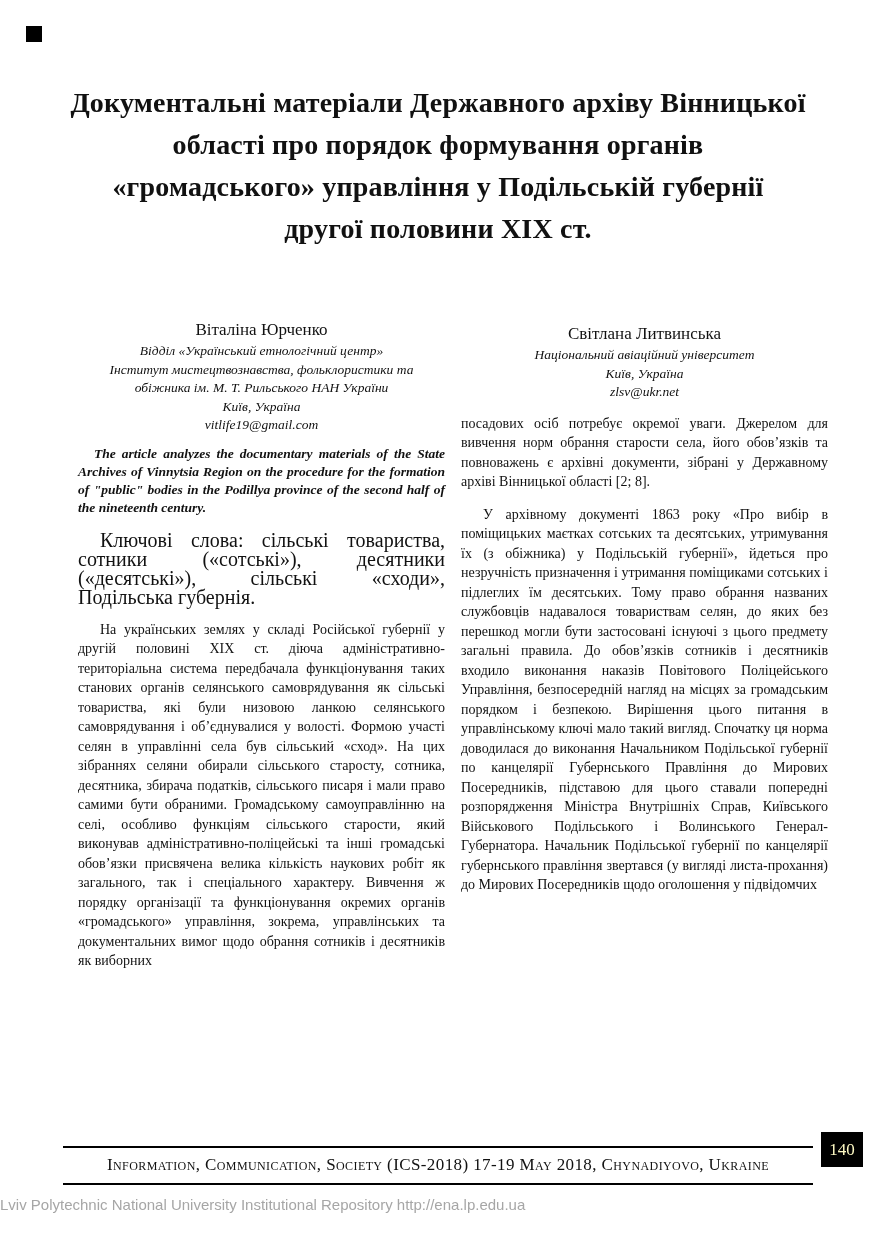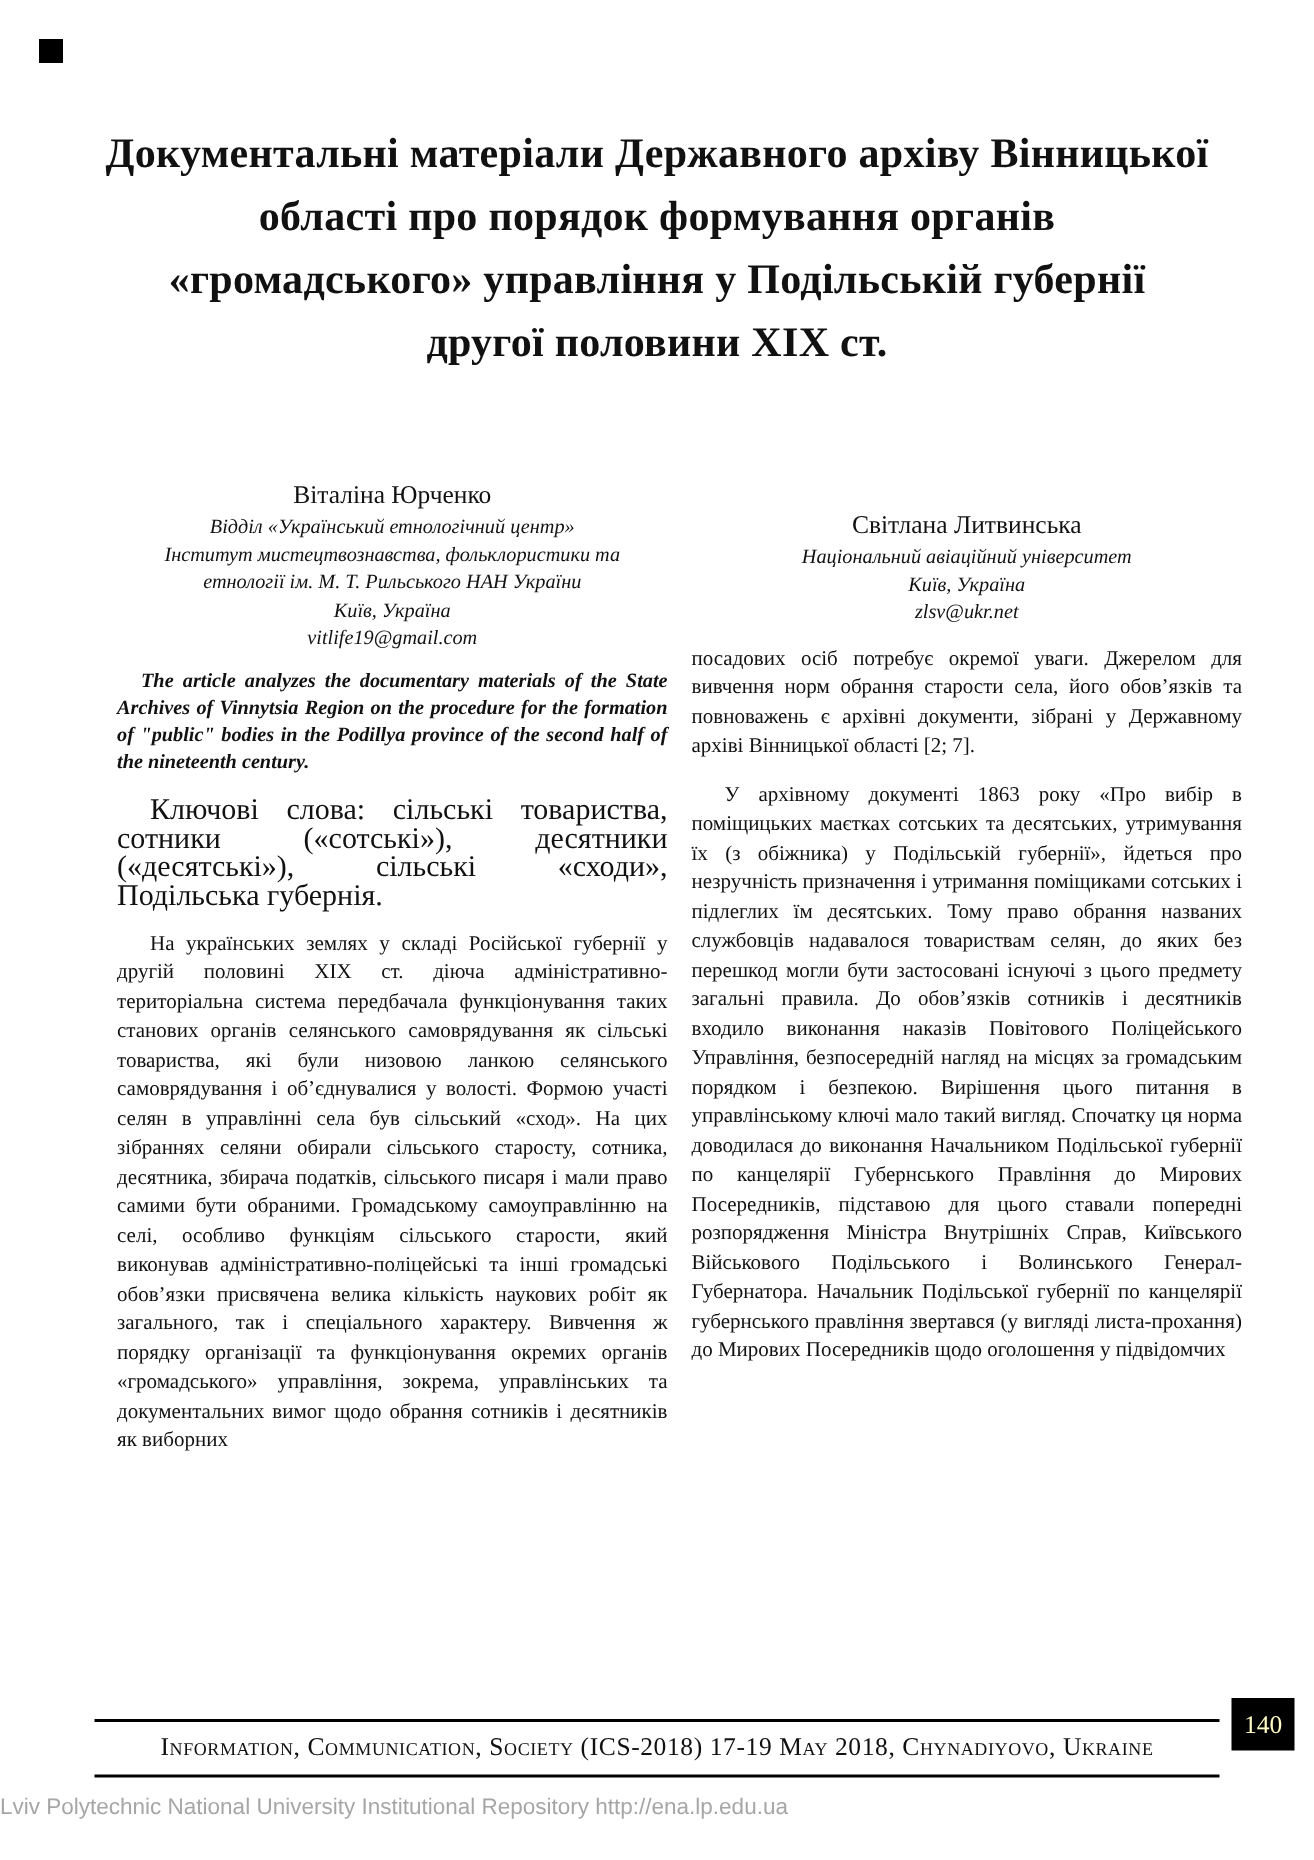--- a/index.html
+++ b/index.html
@@ -26,21 +26,21 @@
     letter-spacing: 0.2px;
   }
 
   .columns {
     position: absolute; top: 318px; left: 78px; width: 750px;
     display: flex; gap: 16px;
   }
   .col { width: 367px; }
 
   .author-block { text-align: center; }
-  .author-block.right-offset { margin-top: 20px; }
+  .author-block.right-offset { margin-top: 4px; }
   .author-name { font-size: 17px; line-height: 24px; }
   .affil { font-style: italic; font-size: 13.5px; line-height: 18.5px; text-align: center; }
 
   .abstract {
     margin: 10px 0 0 0;
     font-weight: bold; font-style: italic;
     font-size: 13.5px; line-height: 18px;
     text-align: justify; text-indent: 16px;
   }
   .keywords {
@@ -91,41 +91,41 @@
 
   <h1 class="title">Документальні матеріали Державного архіву Вінницької області про порядок формування органів «громадського» управління у Подільській губернії другої половини XIX ст.</h1>
 
   <div class="columns">
 
     <div class="col">
       <div class="author-block">
         <div class="author-name">Віталіна Юрченко</div>
         <div class="affil">Відділ «Український етнологічний центр»</div>
         <div class="affil">Інститут мистецтвознавства, фольклористики та</div>
-        <div class="affil">етнології ім. М. Т. Рильського НАН України</div>
+        <div class="affil">обіжника ім. М. Т. Рильського НАН України</div>
         <div class="affil">Київ, Україна</div>
         <div class="affil">vitlife19@gmail.com</div>
       </div>
 
       <p class="abstract">The article analyzes the documentary materials of the State Archives of Vinnytsia Region on the procedure for the formation of "public" bodies in the Podillya province of the second half of the nineteenth century.</p>
 
       <p class="keywords"><span>Ключові слова:</span><span> сільські товариства, сотники («сотські»), десятники («десятські»), сільські «сходи», Подільська губернія.</span></p>
 
       <p class="p-body indent">На українських землях у складі Російської губернії у другій половині XIX ст. діюча адміністративно-територіальна система передбачала функціонування таких станових органів селянського самоврядування як сільські товариства, які були низовою ланкою селянського самоврядування і об’єднувалися у волості. Формою участі селян в управлінні села був сільський «сход». На цих зібраннях селяни обирали сільського старосту, сотника, десятника, збирача податків, сільського писаря і мали право самими бути обраними. Громадському самоуправлінню на селі, особливо функціям сільського старости, який виконував адміністративно-поліцейські та інші громадські обов’язки присвячена велика кількість наукових робіт як загального, так і спеціального характеру. Вивчення ж порядку організації та функціонування окремих органів «громадського» управління, зокрема, управлінських та документальних вимог щодо обрання сотників і десятників як виборних</p>
     </div>
 
     <div class="col">
       <div class="author-block right-offset">
         <div class="author-name">Світлана Литвинська</div>
         <div class="affil">Національний авіаційний університет</div>
         <div class="affil">Київ, Україна</div>
         <div class="affil">zlsv@ukr.net</div>
       </div>
 
-      <p class="p-body cont">посадових осіб потребує окремої уваги. Джерелом для вивчення норм обрання старости села, його обов’язків та повноважень є архівні документи, зібрані у Державному архіві Вінницької області [2; 7].</p>
+      <p class="p-body cont">посадових осіб потребує окремої уваги. Джерелом для вивчення норм обрання старости села, його обов’язків та повноважень є архівні документи, зібрані у Державному архіві Вінницької області [2; 8].</p>
       <p class="p-body indent">У архівному документі 1863 року «Про вибір в поміщицьких маєтках сотських та десятських, утримування їх (з обіжника) у Подільській губернії», йдеться про незручність призначення і утримання поміщиками сотських і підлеглих їм десятських. Тому право обрання названих службовців надавалося товариствам селян, до яких без перешкод могли бути застосовані існуючі з цього предмету загальні правила. До обов’язків сотників і десятників входило виконання наказів Повітового Поліцейського Управління, безпосередній нагляд на місцях за громадським порядком і безпекою. Вирішення цього питання в управлінському ключі мало такий вигляд. Спочатку ця норма доводилася до виконання Начальником Подільської губернії по канцелярії Губернського Правління до Мирових Посередників, підставою для цього ставали попередні розпорядження Міністра Внутрішніх Справ, Київського Військового Подільського і Волинського Генерал-Губернатора. Начальник Подільської губернії по канцелярії губернського правління звертався (у вигляді листа-прохання) до Мирових Посередників щодо оголошення у підвідомчих</p>
     </div>
 
   </div>
 
   <div class="footer">
     <span class="footer-text">Information, Communication, Society (ICS-2018) 17-19 May 2018, Chynadiyovo, Ukraine</span>
   </div>
 
   <div class="page-num">140</div>

